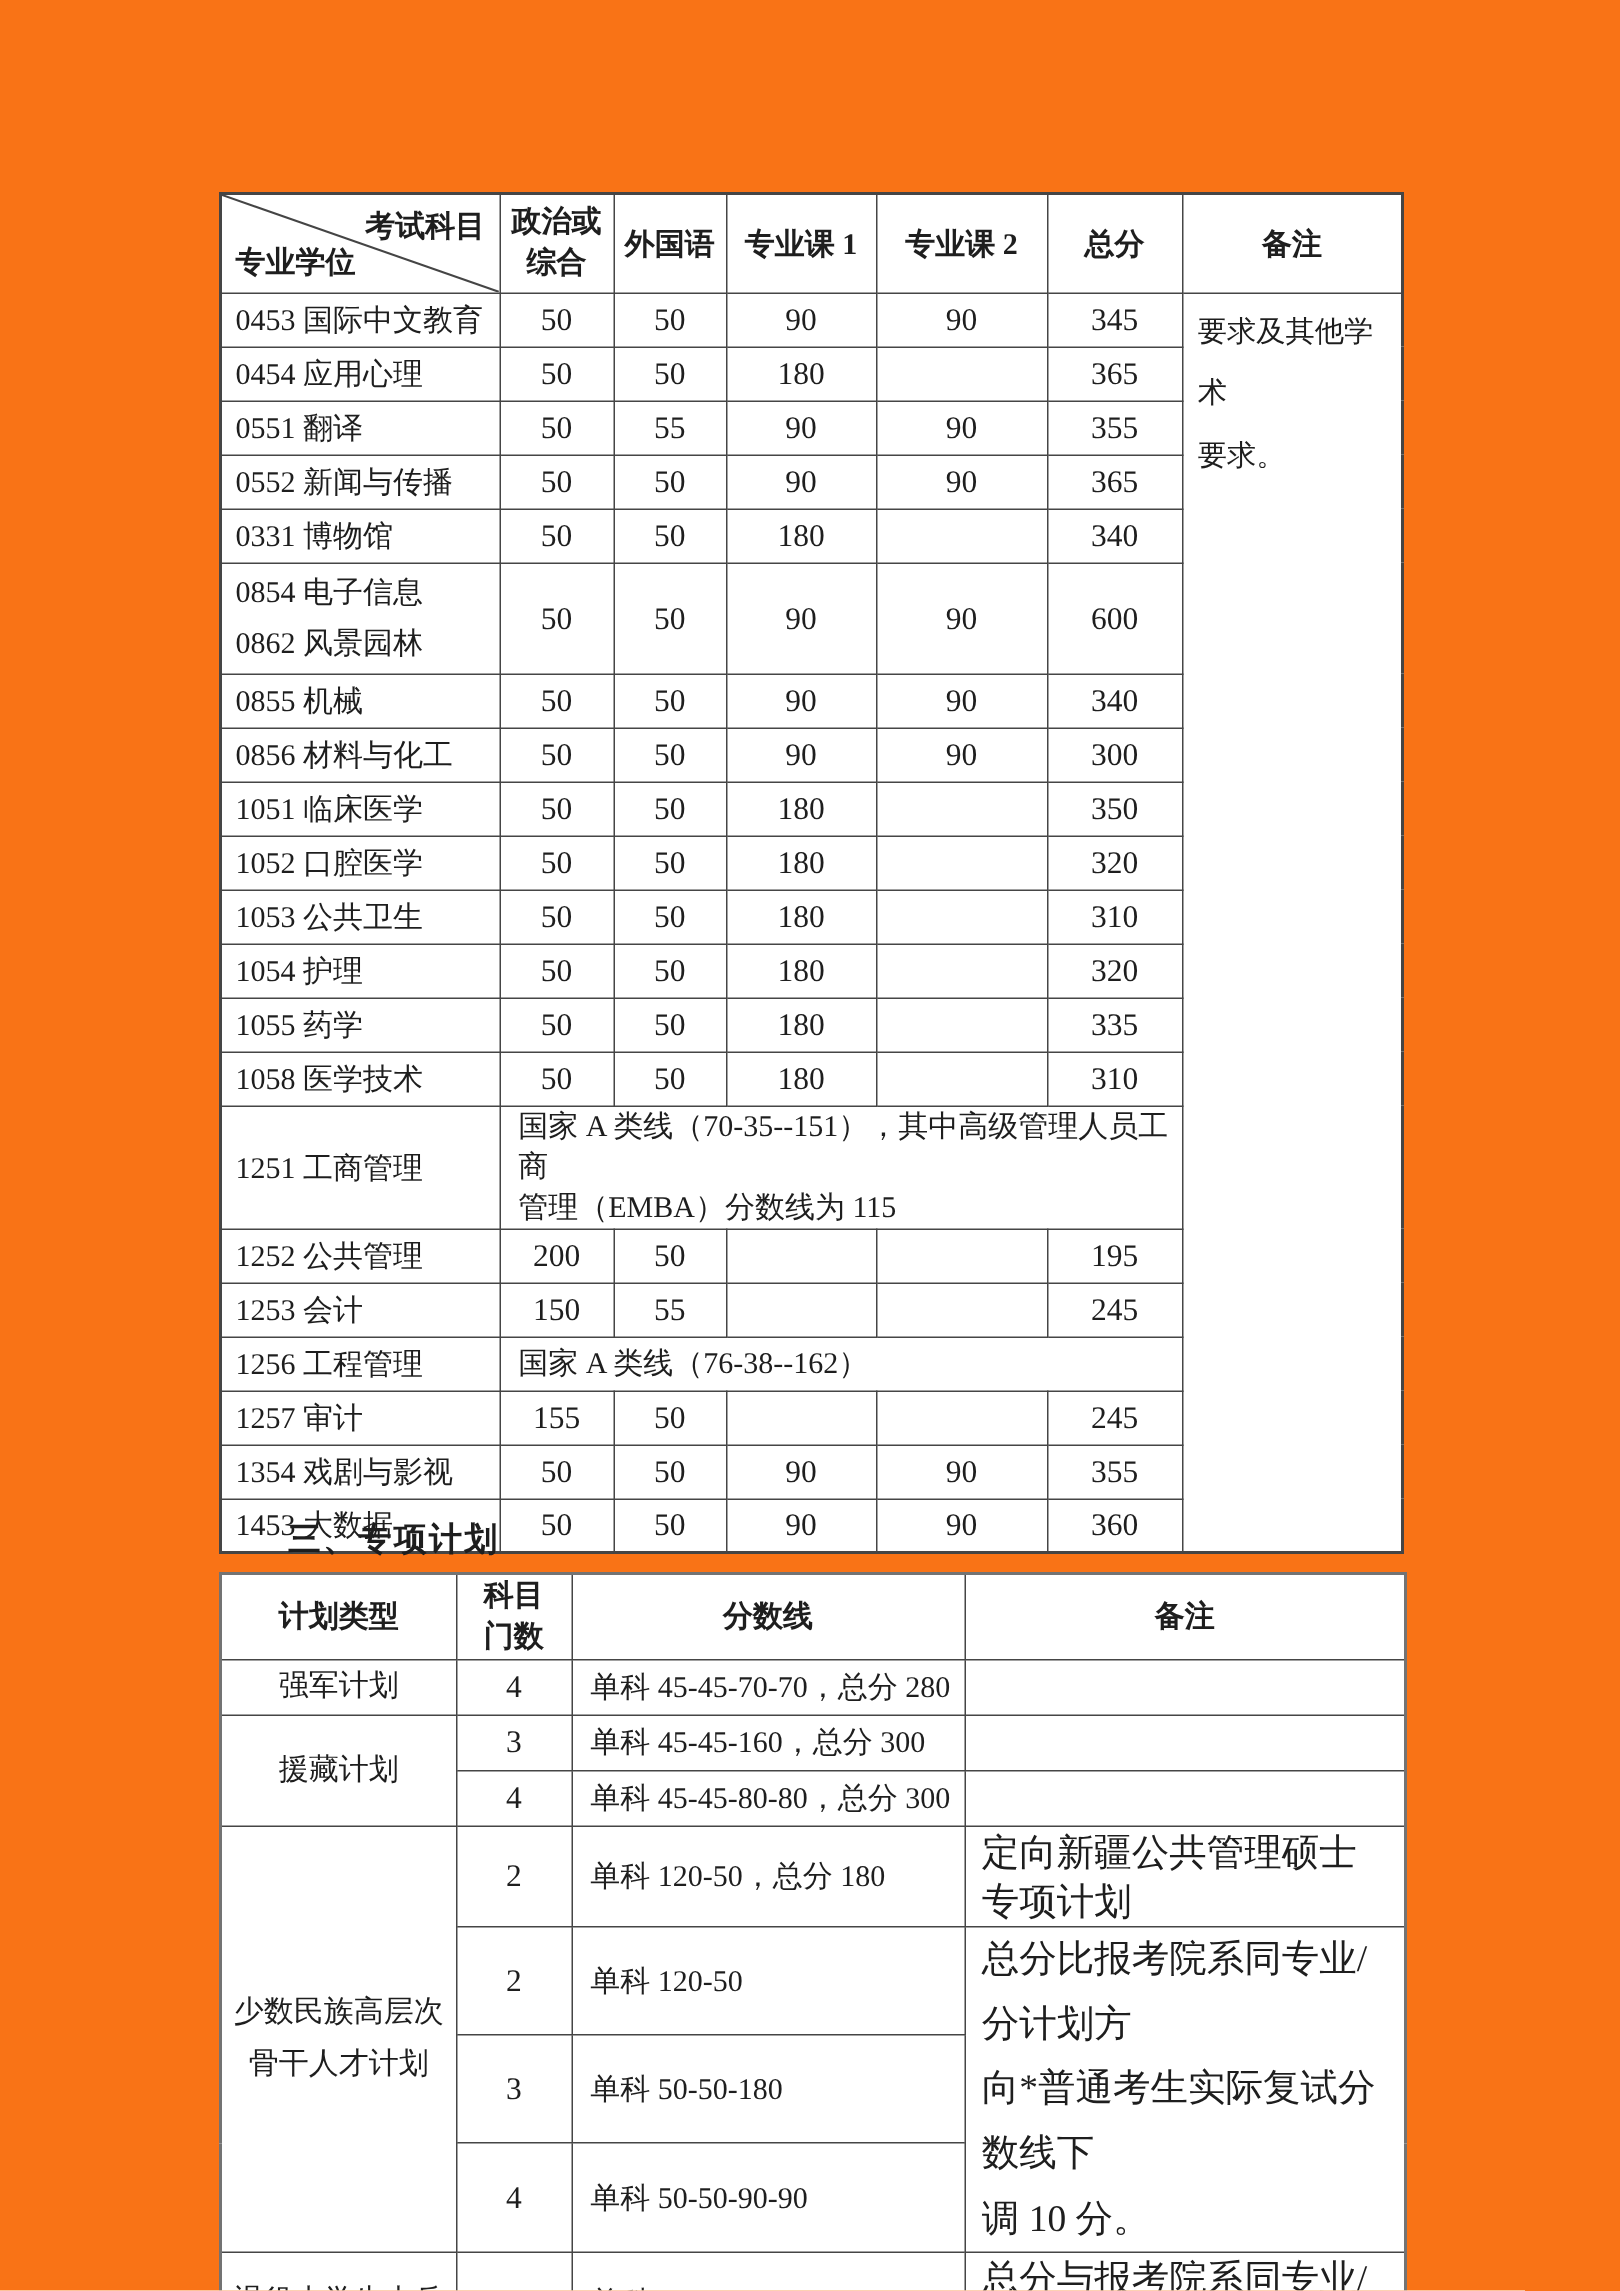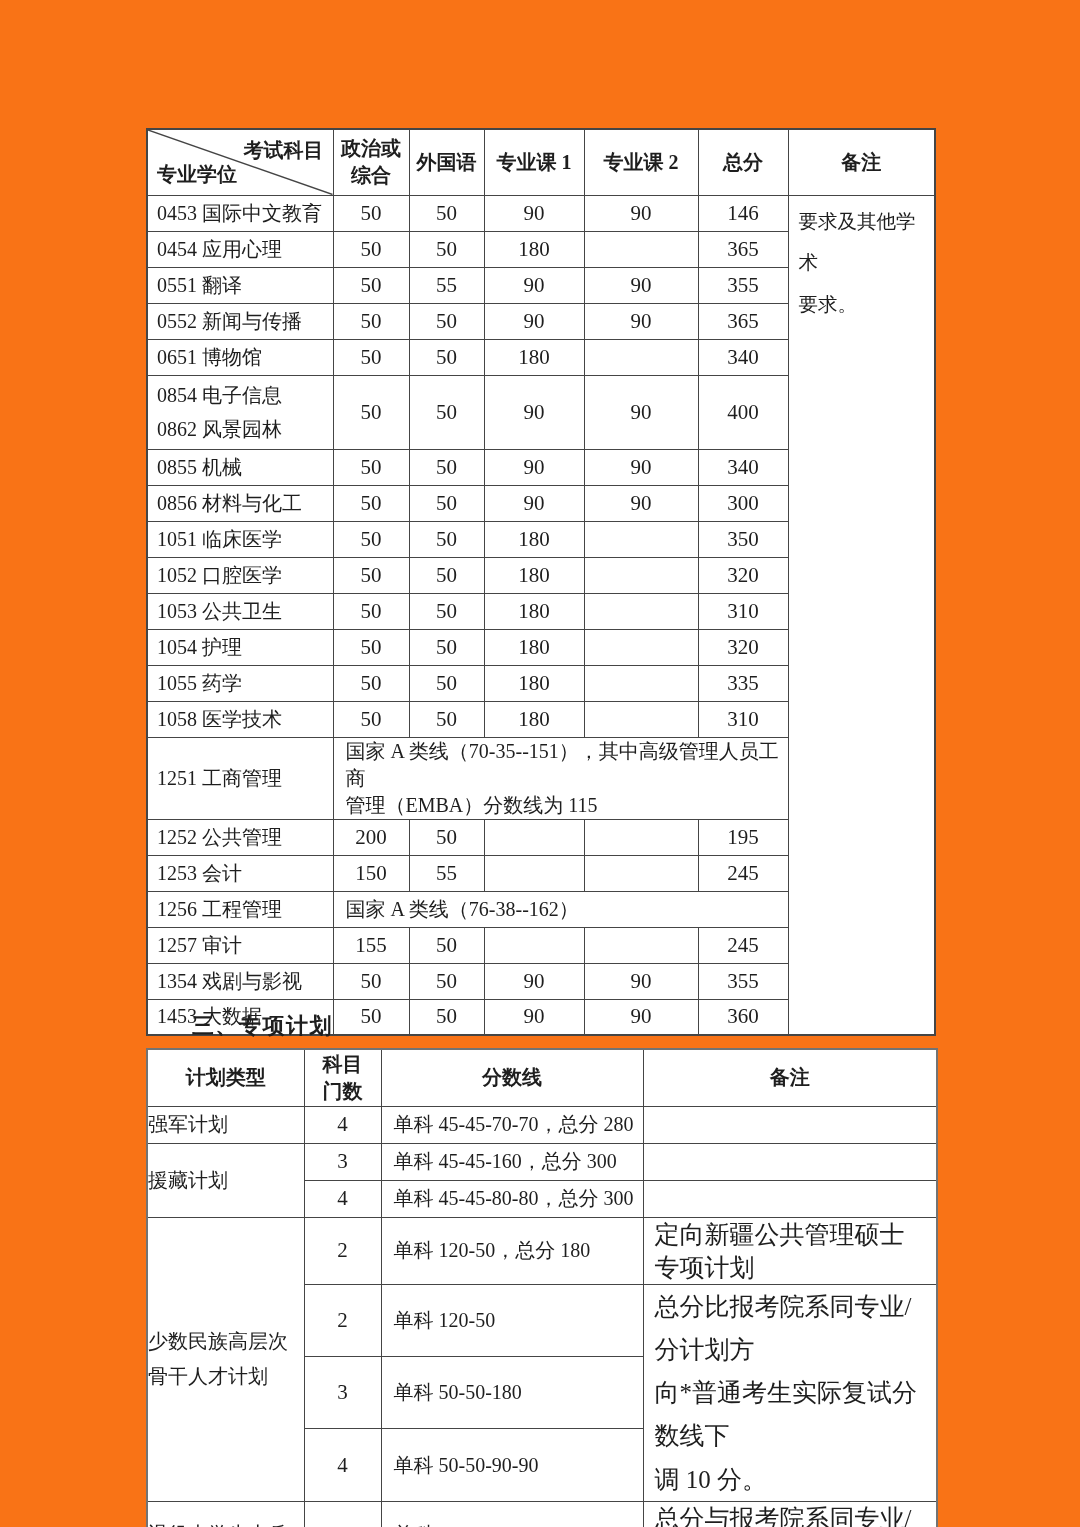--- a/index.html
+++ b/index.html
@@ -17,21 +17,21 @@
   .t1 tr.h56{height:56px;}
   .t2 thead tr{height:57px;}
   .t2 tbody tr{height:37px;}
   .pre{white-space:pre-line;}
   .major{text-align:left;padding:0 6px 0 9px;}
   .major.pre{line-height:1.7;}
   .num{text-align:center;font-size:21px;}
   .mergeL{text-align:left;padding:0 8px 0 12px;line-height:1.35;}
   .remark1{vertical-align:top;text-align:left;padding:5px 6px 0 10px;
            font-size:19.5px;line-height:2.15;margin-left:26px;}
-  .planc{text-align:left;line-height:1.75;}
+  .planc{text-align:center;line-height:1.75;}
   .linec{text-align:left;padding:0 8px 0 12px;}
   .remark2{text-align:left;padding:0 8px 0 11px;font-size:25px;}
   .remark2.big{line-height:1.73;}
   .diag{position:relative;}
   .diag svg{position:absolute;left:0;top:0;width:100%;height:100%;display:block;}
   .diag .corner-tr{position:absolute;top:7px;right:9px;}
   .diag .corner-bl{position:absolute;bottom:7px;left:9px;}
   .heading{position:absolute;left:167px;top:1010px;font-size:22px;font-weight:bold;
            letter-spacing:1.5px;line-height:1.45;margin-left:25px;}
 </style>
@@ -68,21 +68,21 @@
         <th>备注</th>
       </tr>
     </thead>
     <tbody>
       <tr>
         <td class="major">0453 国际中文教育</td>
         <td class="num">50</td>
         <td class="num">50</td>
         <td class="num">90</td>
         <td class="num">90</td>
-        <td class="num">146</td>
+        <td class="num">345</td>
         <td class="remark1 pre" rowspan="21">要求及其他学术
 要求。</td>
       </tr>
       <tr>
         <td class="major">0454 应用心理</td>
         <td class="num">50</td>
         <td class="num">50</td>
         <td class="num">180</td>
         <td class="num"></td>
         <td class="num">365</td>
@@ -97,35 +97,35 @@
       </tr>
       <tr>
         <td class="major">0552 新闻与传播</td>
         <td class="num">50</td>
         <td class="num">50</td>
         <td class="num">90</td>
         <td class="num">90</td>
         <td class="num">365</td>
       </tr>
       <tr>
-        <td class="major">0651 博物馆</td>
+        <td class="major">0331 博物馆</td>
         <td class="num">50</td>
         <td class="num">50</td>
         <td class="num">180</td>
         <td class="num"></td>
         <td class="num">340</td>
       </tr>
       <tr class="h74">
         <td class="major pre">0854 电子信息
 0862 风景园林</td>
         <td class="num">50</td>
         <td class="num">50</td>
         <td class="num">90</td>
         <td class="num">90</td>
-        <td class="num">400</td>
+        <td class="num">600</td>
       </tr>
       <tr>
         <td class="major">0855 机械</td>
         <td class="num">50</td>
         <td class="num">50</td>
         <td class="num">90</td>
         <td class="num">90</td>
         <td class="num">340</td>
       </tr>
       <tr>

